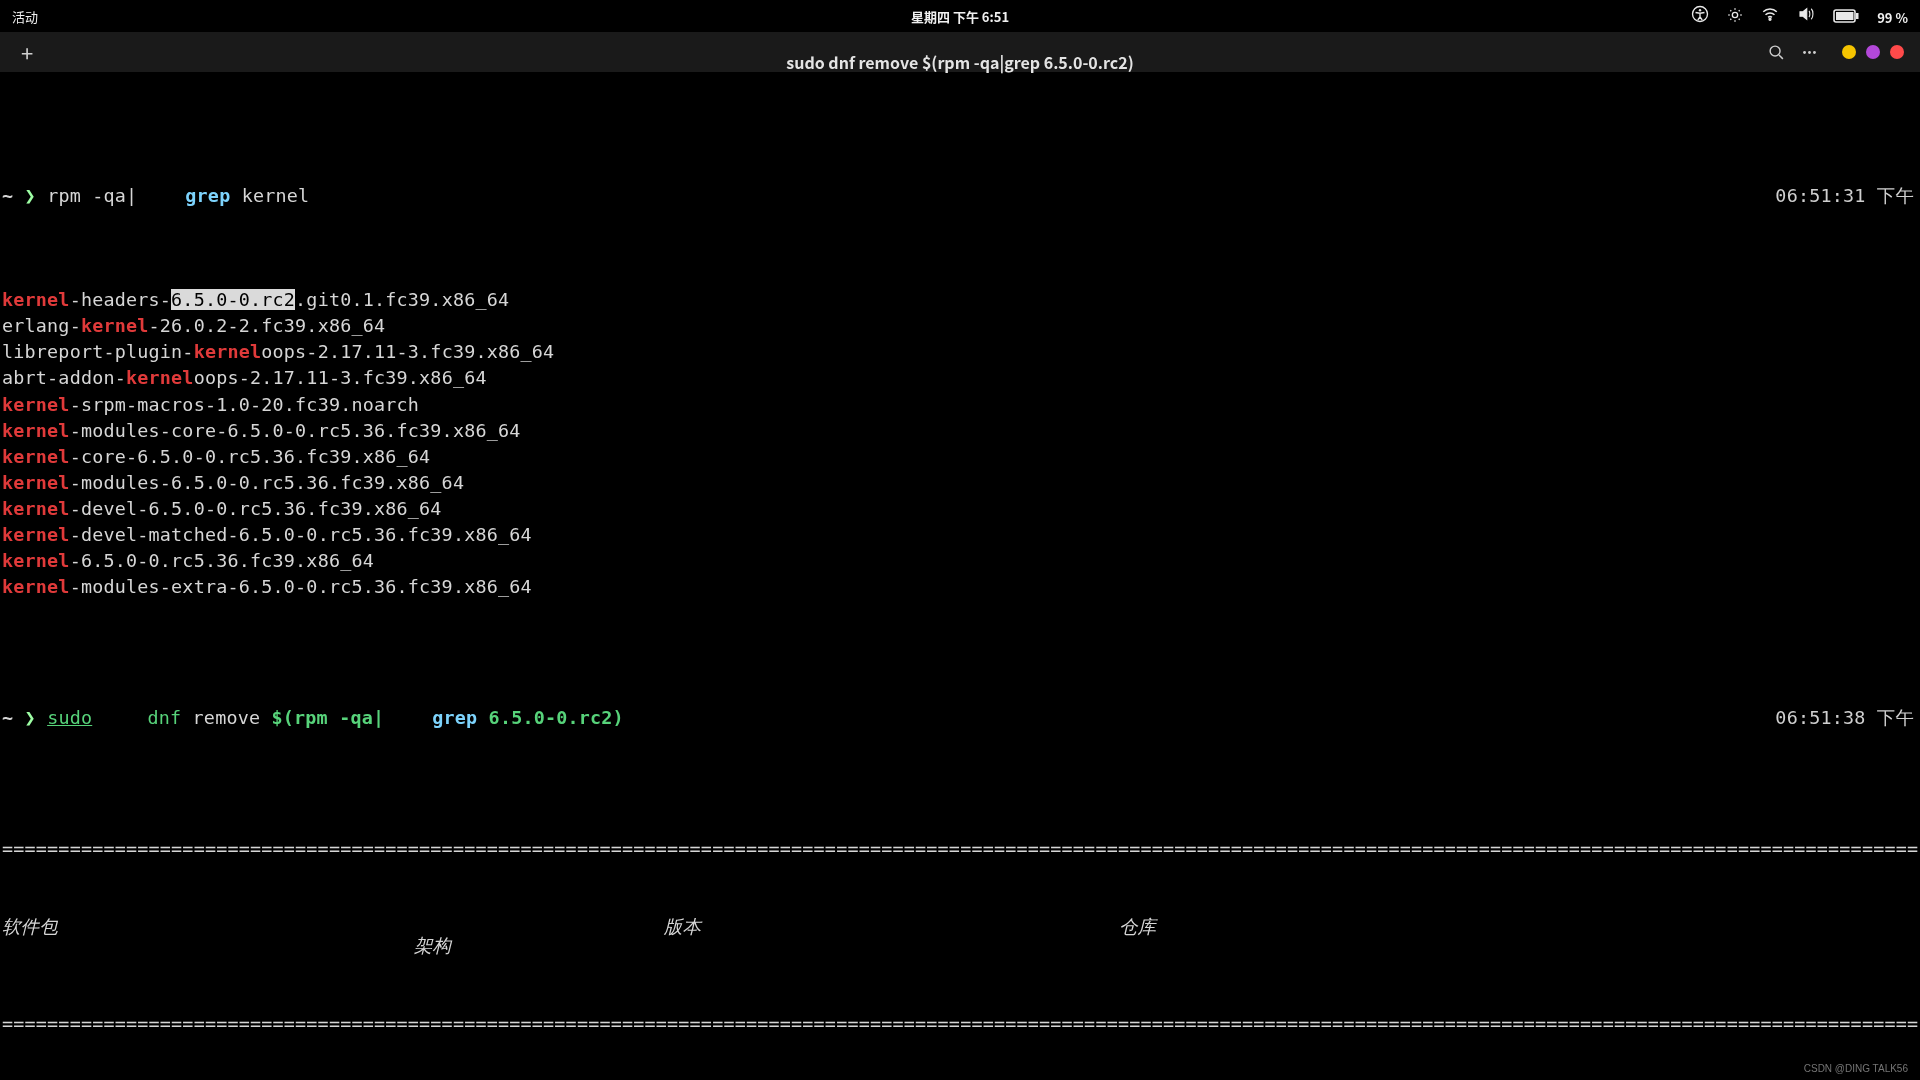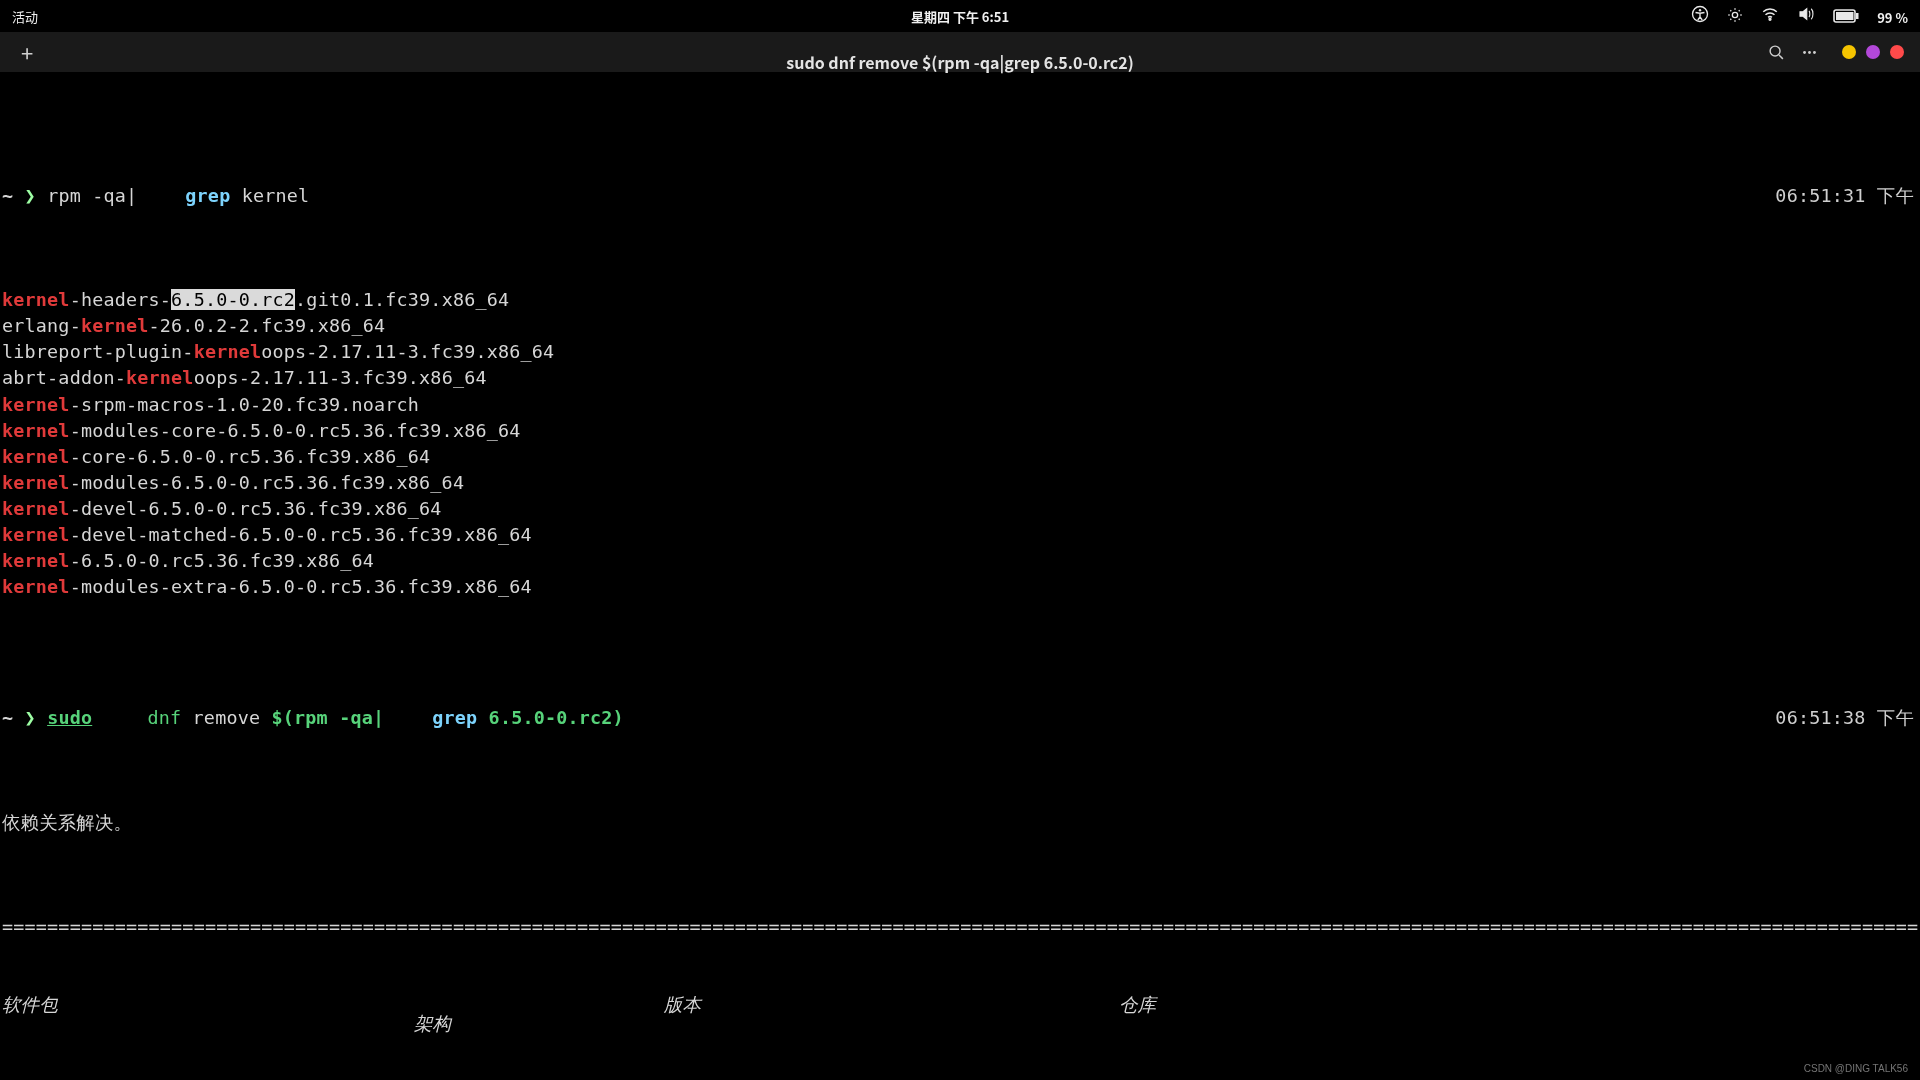--- a/index.html
+++ b/index.html
@@ -56,21 +56,21 @@
     white-space: pre;
   }
   .line { display:flex; }
   .line .content { flex:1; }
   .line .ts { color:#cfcfcf; padding-right:4px; }
   .prompt-sym { color:#d6d6d6; font-weight:bold; }
   .prompt-arrow { color:#9effa5; font-weight:bold; }
   .cmd { color:#d6d6d6; }
   .pipe { color:#d6d6d6; }
   .grep { color:#7dd3fc; font-weight:bold;margin-left:48px; }
-  .sudo { color:#57d37a; font-weight:bold; text-decoration: underline; }
+  .sudo { color:#57d37a; font-weight:normal; text-decoration: underline; }
   .dnf  { color:#57d37a; font-weight:normal;margin-left:44px; }
   .green { color:#57d37a; font-weight:bold;}
   .paren { color:#57d37a; font-weight:bold;}
   .kernel { color:#e03a3a; font-weight:bold; }
   .hl { background:#dadada; color:#000; }
   .plain { color:#d6d6d6; }
   .cn { color:#d6d6d6; }
   
   .tline { display:flex;font-style:italic; }
   .c-name { width: 412px; padding-left:8px; }
@@ -168,21 +168,20 @@
   </div>
 
   <div id="rpm-out"><div class="plain"><span class="kernel">kernel</span><span class="plain">-headers-</span><span class="hl">6.5.0-0.rc2</span><span class="plain">.git0.1.fc39.x86_64</span></div><div class="plain"><span class="plain">erlang-</span><span class="kernel">kernel</span><span class="plain">-26.0.2-2.fc39.x86_64</span></div><div class="plain"><span class="plain">libreport-plugin-</span><span class="kernel">kernel</span><span class="plain">oops-2.17.11-3.fc39.x86_64</span></div><div class="plain"><span class="plain">abrt-addon-</span><span class="kernel">kernel</span><span class="plain">oops-2.17.11-3.fc39.x86_64</span></div><div class="plain"><span class="kernel">kernel</span><span class="plain">-srpm-macros-1.0-20.fc39.noarch</span></div><div class="plain"><span class="kernel">kernel</span><span class="plain">-modules-core-6.5.0-0.rc5.36.fc39.x86_64</span></div><div class="plain"><span class="kernel">kernel</span><span class="plain">-core-6.5.0-0.rc5.36.fc39.x86_64</span></div><div class="plain"><span class="kernel">kernel</span><span class="plain">-modules-6.5.0-0.rc5.36.fc39.x86_64</span></div><div class="plain"><span class="kernel">kernel</span><span class="plain">-devel-6.5.0-0.rc5.36.fc39.x86_64</span></div><div class="plain"><span class="kernel">kernel</span><span class="plain">-devel-matched-6.5.0-0.rc5.36.fc39.x86_64</span></div><div class="plain"><span class="kernel">kernel</span><span class="plain">-6.5.0-0.rc5.36.fc39.x86_64</span></div><div class="plain"><span class="kernel">kernel</span><span class="plain">-modules-extra-6.5.0-0.rc5.36.fc39.x86_64</span></div></div>
 
   
   <div class="line">
     <span class="content"><span class="prompt-sym">~</span> <span class="prompt-arrow">❯</span> <span class="sudo">sudo</span> <span class="dnf">dnf</span><span class="plain"> remove </span><span class="paren">$(</span><span class="green">rpm -qa</span><span class="green">|</span><span class="grep">grep</span><span class="green"> 6.5.0-0.rc2</span><span class="paren">)</span></span>
     <span class="ts">06:51:38 下午</span>
   </div>
 
-  <div class="cn">依赖关系解决。</div>
 
   <div class="ruler" id="ruler1">========================================================================================================================================================================================================</div>
   <div class="tline thead">
     <span class="c-name" style="padding-left:0">软件包</span>
     <span class="c-arch">架构</span>
     <span class="c-ver">版本</span>
     <span class="c-repo">仓库</span>
   </div>
   <div class="ruler" id="ruler2">========================================================================================================================================================================================================</div>
 

